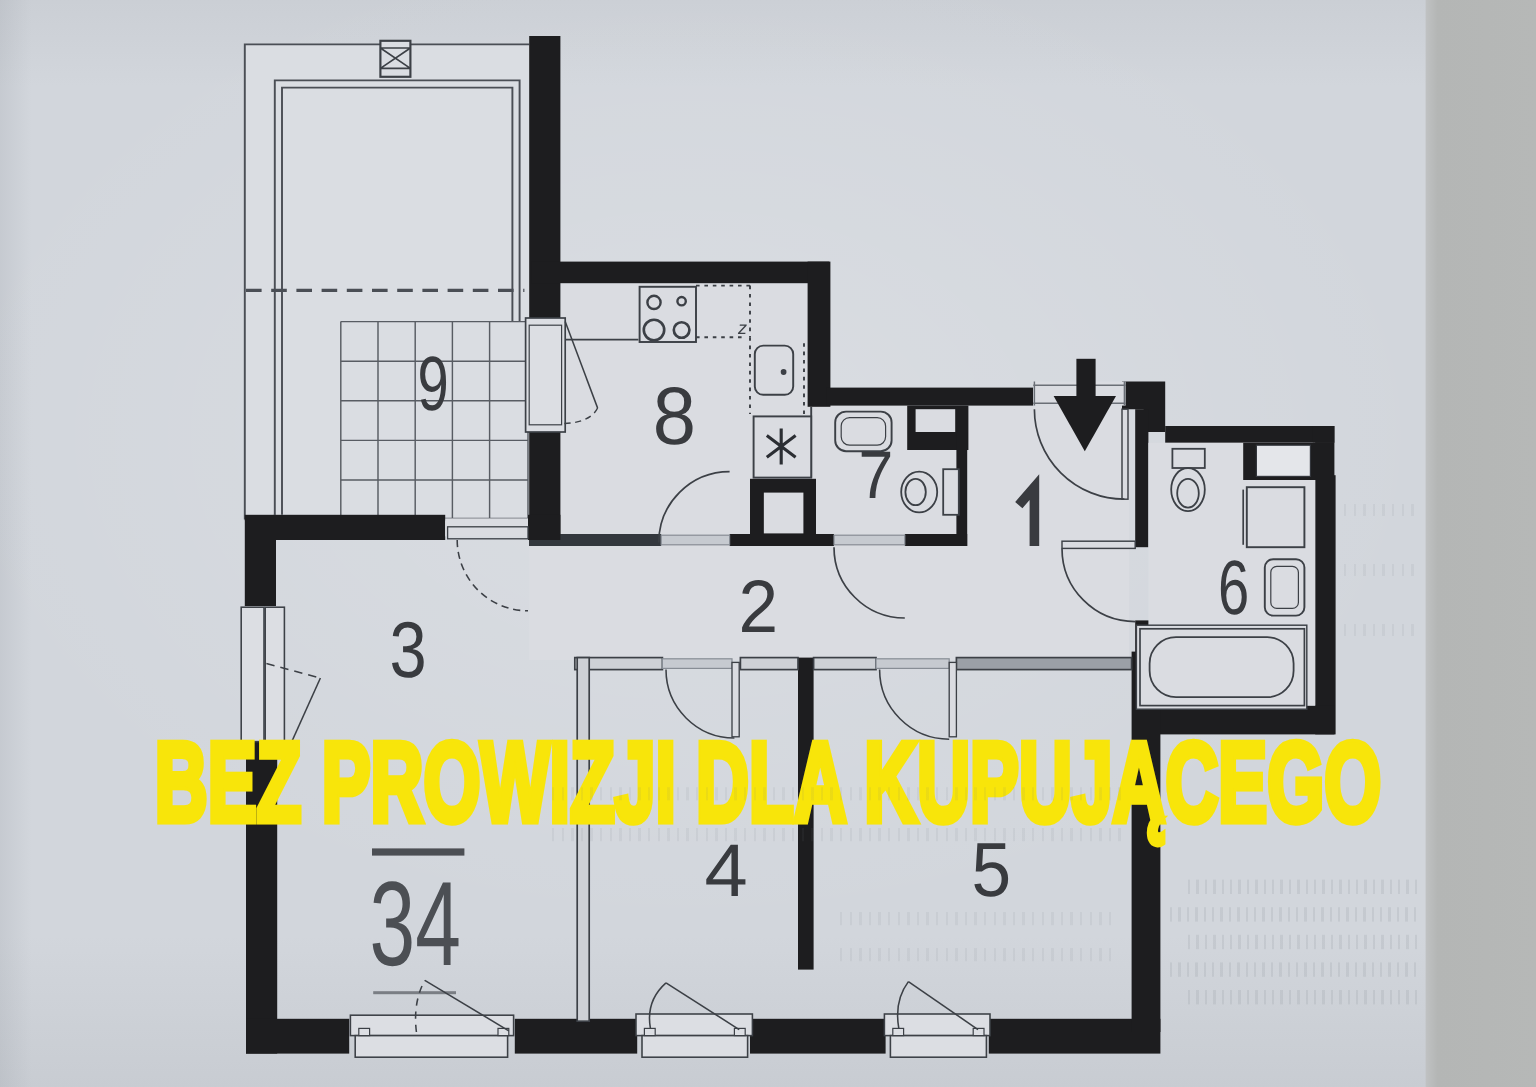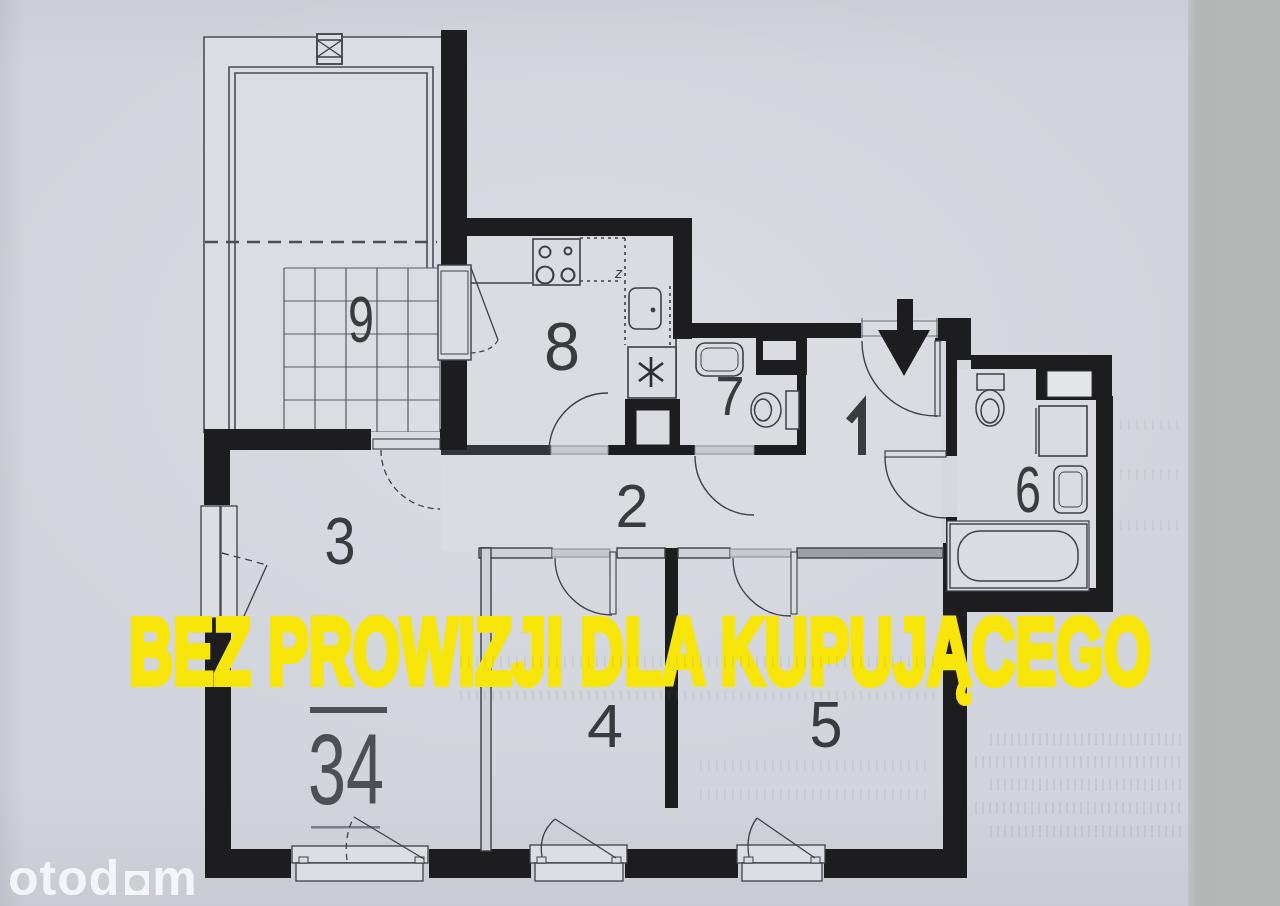--- a/index.html
+++ b/index.html
@@ -337,15 +337,13 @@
 <div class="ghost" style="left:975px;top:802px;width:210px;height:12px;"></div>
 <div class="ghost" style="left:990px;top:825px;width:195px;height:12px;"></div>
 <div class="ghost2" style="left:460px;top:656px;width:480px;height:11px;"></div>
 <div class="ghost2" style="left:460px;top:690px;width:480px;height:11px;"></div>
 <div class="ghost2" style="left:700px;top:760px;width:230px;height:11px;"></div>
 <div class="ghost2" style="left:700px;top:790px;width:230px;height:11px;"></div>
 <div class="ghost2" style="left:1120px;top:420px;width:60px;height:10px;"></div>
 <div class="ghost2" style="left:1120px;top:470px;width:60px;height:10px;"></div>
 <div class="ghost2" style="left:1120px;top:520px;width:60px;height:10px;"></div>
 
-<div style="position:absolute;left:8px;top:849px;color:rgba(252,253,255,.84);
- font:700 50px 'Liberation Sans',sans-serif;letter-spacing:1px;">otod<span class="sq"></span>m</div>
 </div>
 
 </body></html>

